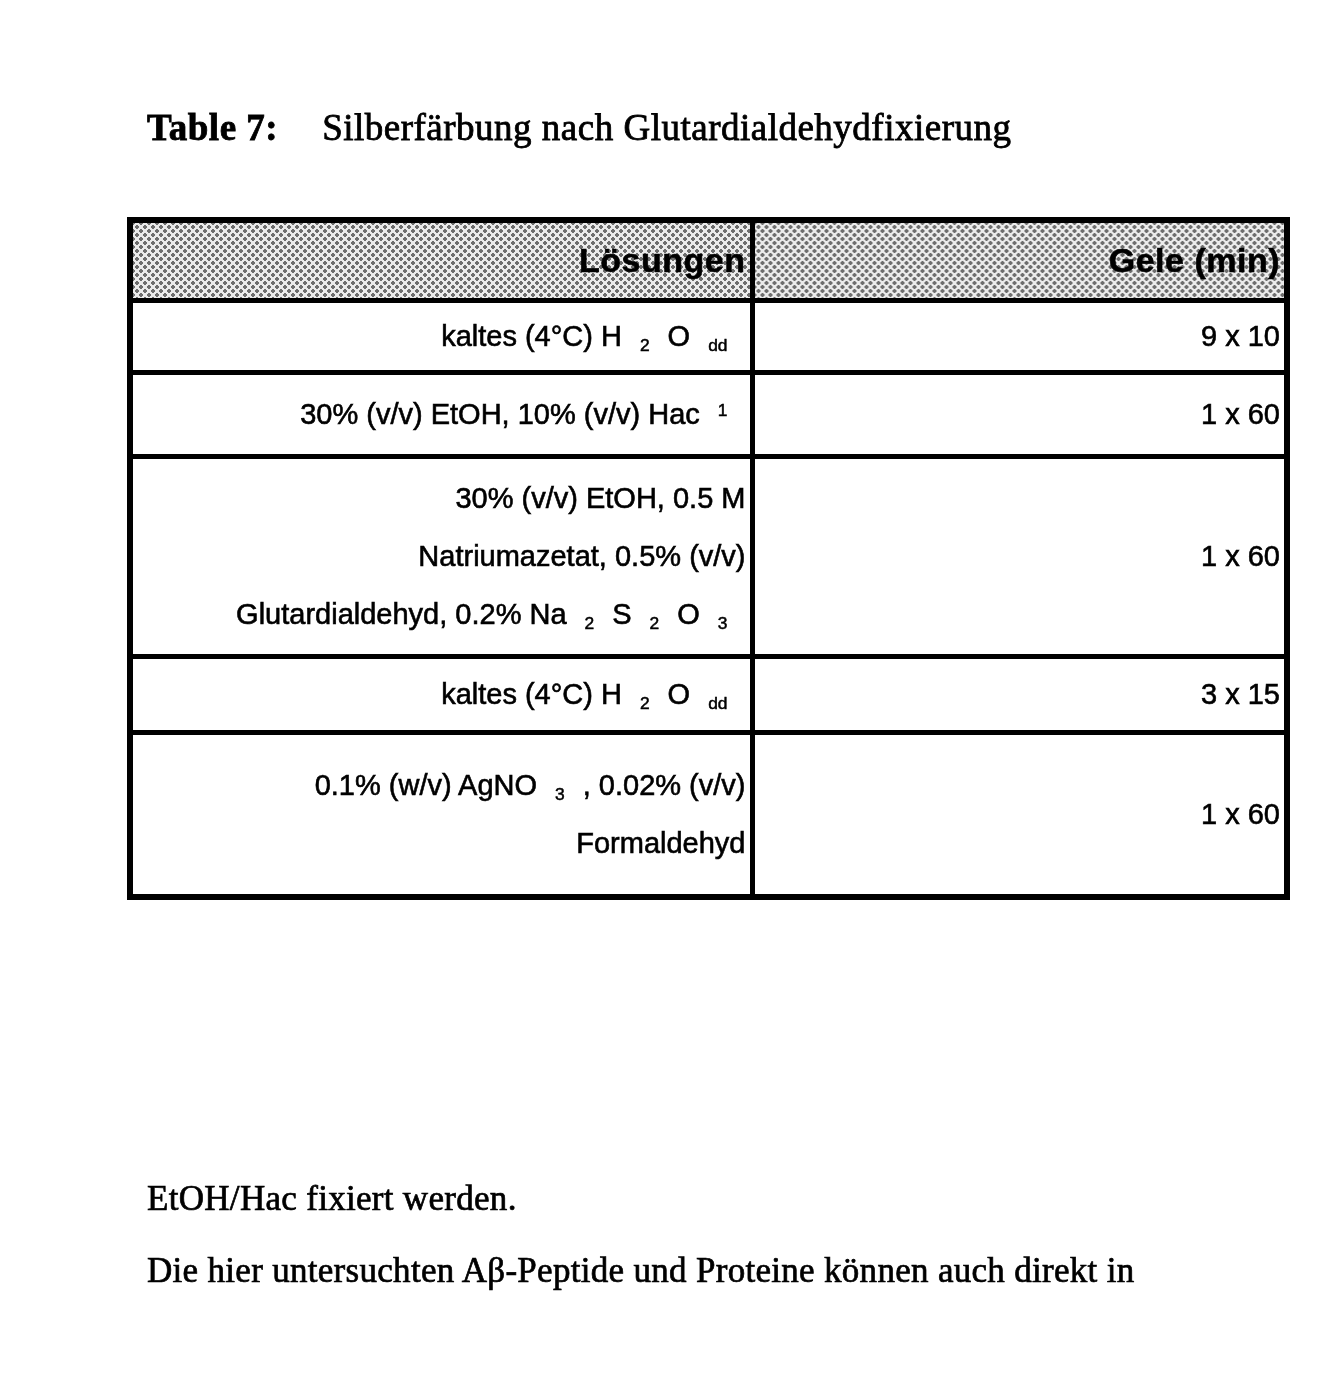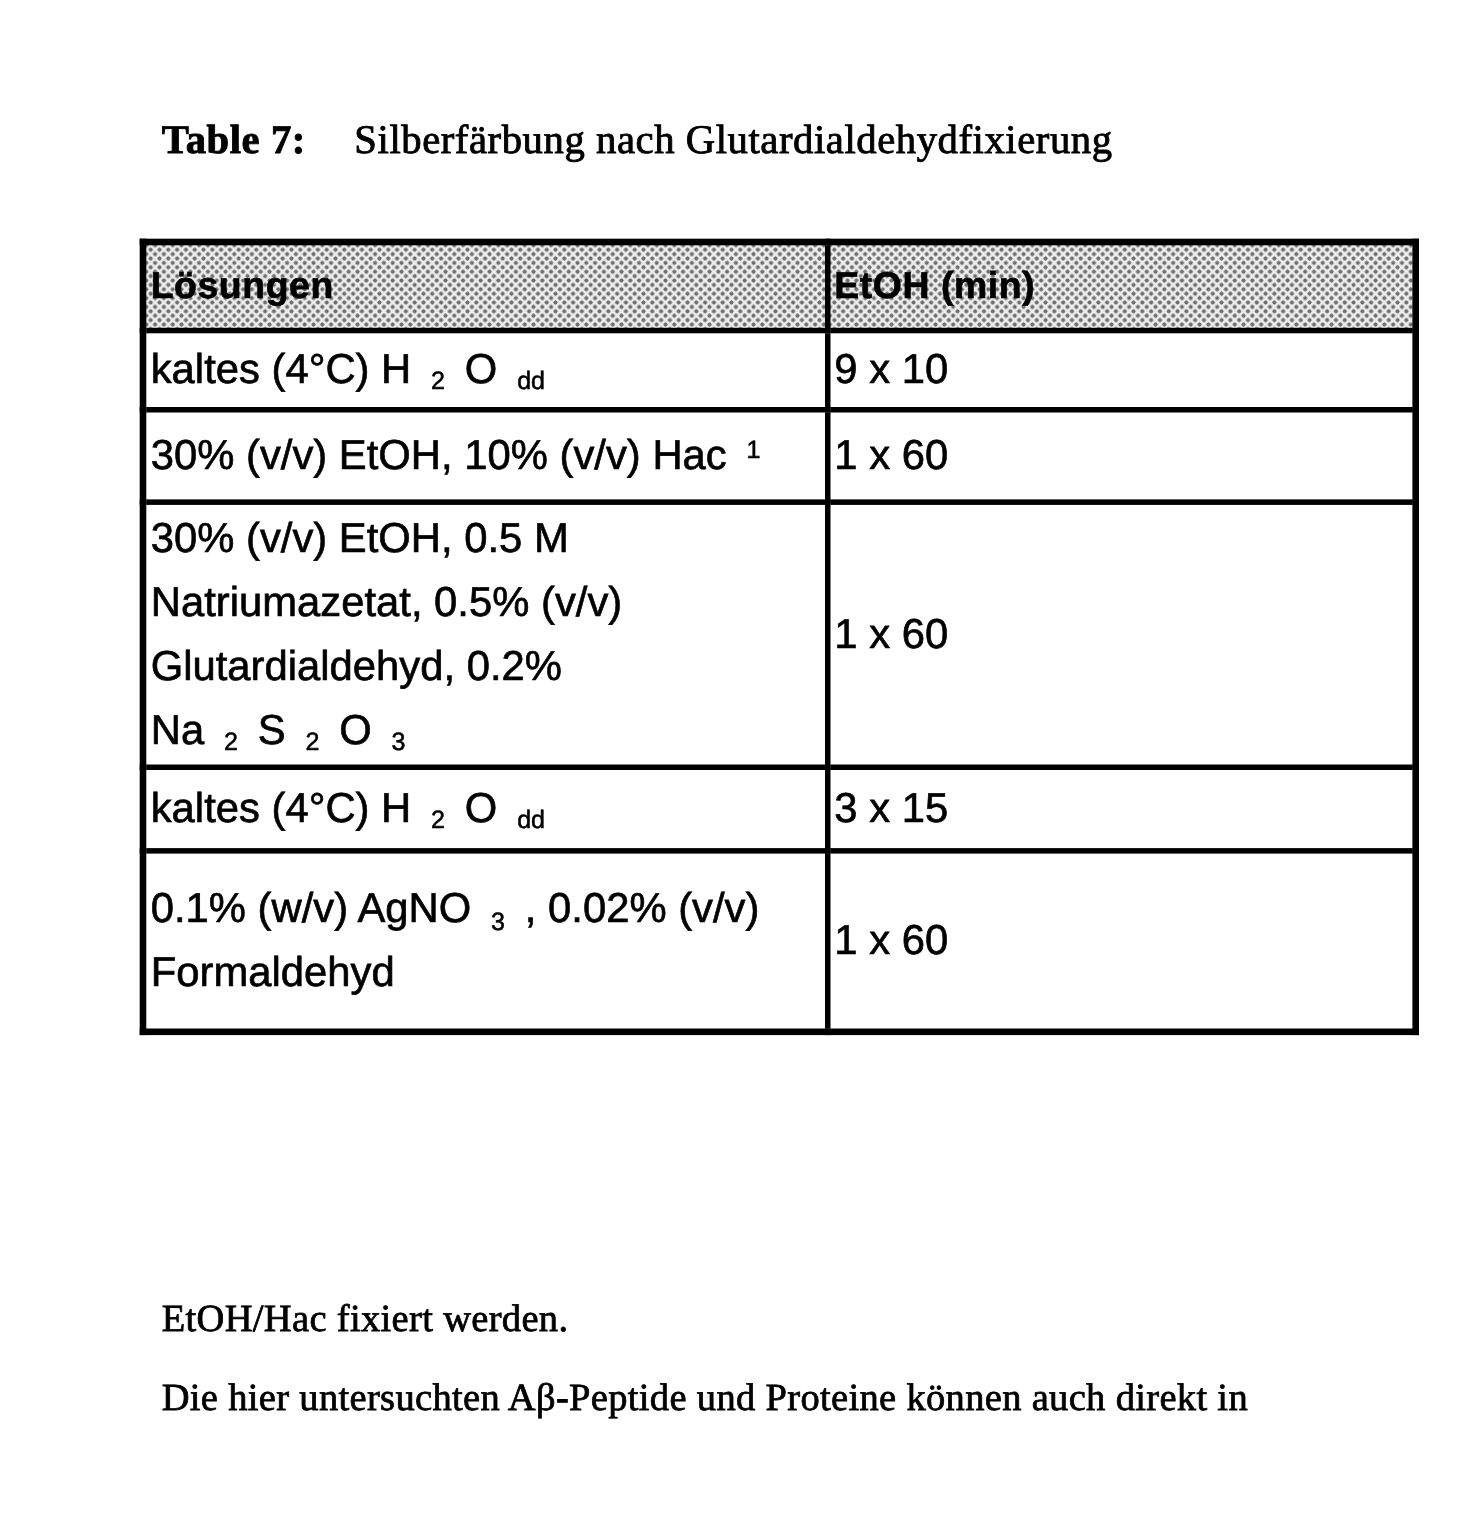--- a/index.html
+++ b/index.html
@@ -44,38 +44,38 @@
     border-collapse: collapse;
     table-layout: fixed;
     font-family: "Liberation Sans", sans-serif;
     -webkit-text-stroke: 0.6px currentColor;
   }
   table.data-table col.col-sol  { width: 622px; }
   table.data-table col.col-time { width: 535px; }
   table.data-table th,
   table.data-table td {
     border: 5px solid var(--ink);
-    text-align: left;
+    text-align: right;
     vertical-align: middle;
     padding: 2px 4px;
   }
   table.data-table { border: 6px solid var(--ink); }
   th.hcell {
     font-size: 34px;
     font-weight: bold;
     letter-spacing: 0.5px;
     background-color: var(--header-fill);
     background-image:
       radial-gradient(circle, var(--header-dot) 1.6px, transparent 2.1px),
       radial-gradient(circle, var(--header-dot) 1.6px, transparent 2.1px);
     background-size: 8px 8px;
     background-position: 0 0, 4px 4px;
   }
   td.sol, td.time {
-    font-size: 38px;
+    font-size: 29px;
     line-height: 58px;
   }
   sub, sup {
     font-size: 60%;
     line-height: 0;
     -webkit-text-stroke: 0.5px currentColor;
   }
   sub { vertical-align: -0.28em; }
   sup { vertical-align: 0.45em; }
   tr.hrow { height: 80px; }
@@ -109,21 +109,21 @@
   </div>
 
   <table class="data-table">
     <colgroup>
         <col class="col-sol">
         <col class="col-time">
       </colgroup>
     <thead>
       <tr class="hrow">
         <th class="hcell">Lösungen</th>
-        <th class="hcell">EtOH (min)</th>
+        <th class="hcell">Gele (min)</th>
       </tr>
     </thead>
     <tbody>
       <tr class="r0">
         <td class="sol">kaltes (4°C) H<sub>2</sub>O<sub>dd</sub></td>
         <td class="time">9 x 10</td>
       </tr>
       <tr class="r1">
         <td class="sol">30% (v/v) EtOH, 10% (v/v) Hac<sup>1</sup></td>
         <td class="time">1 x 60</td>

